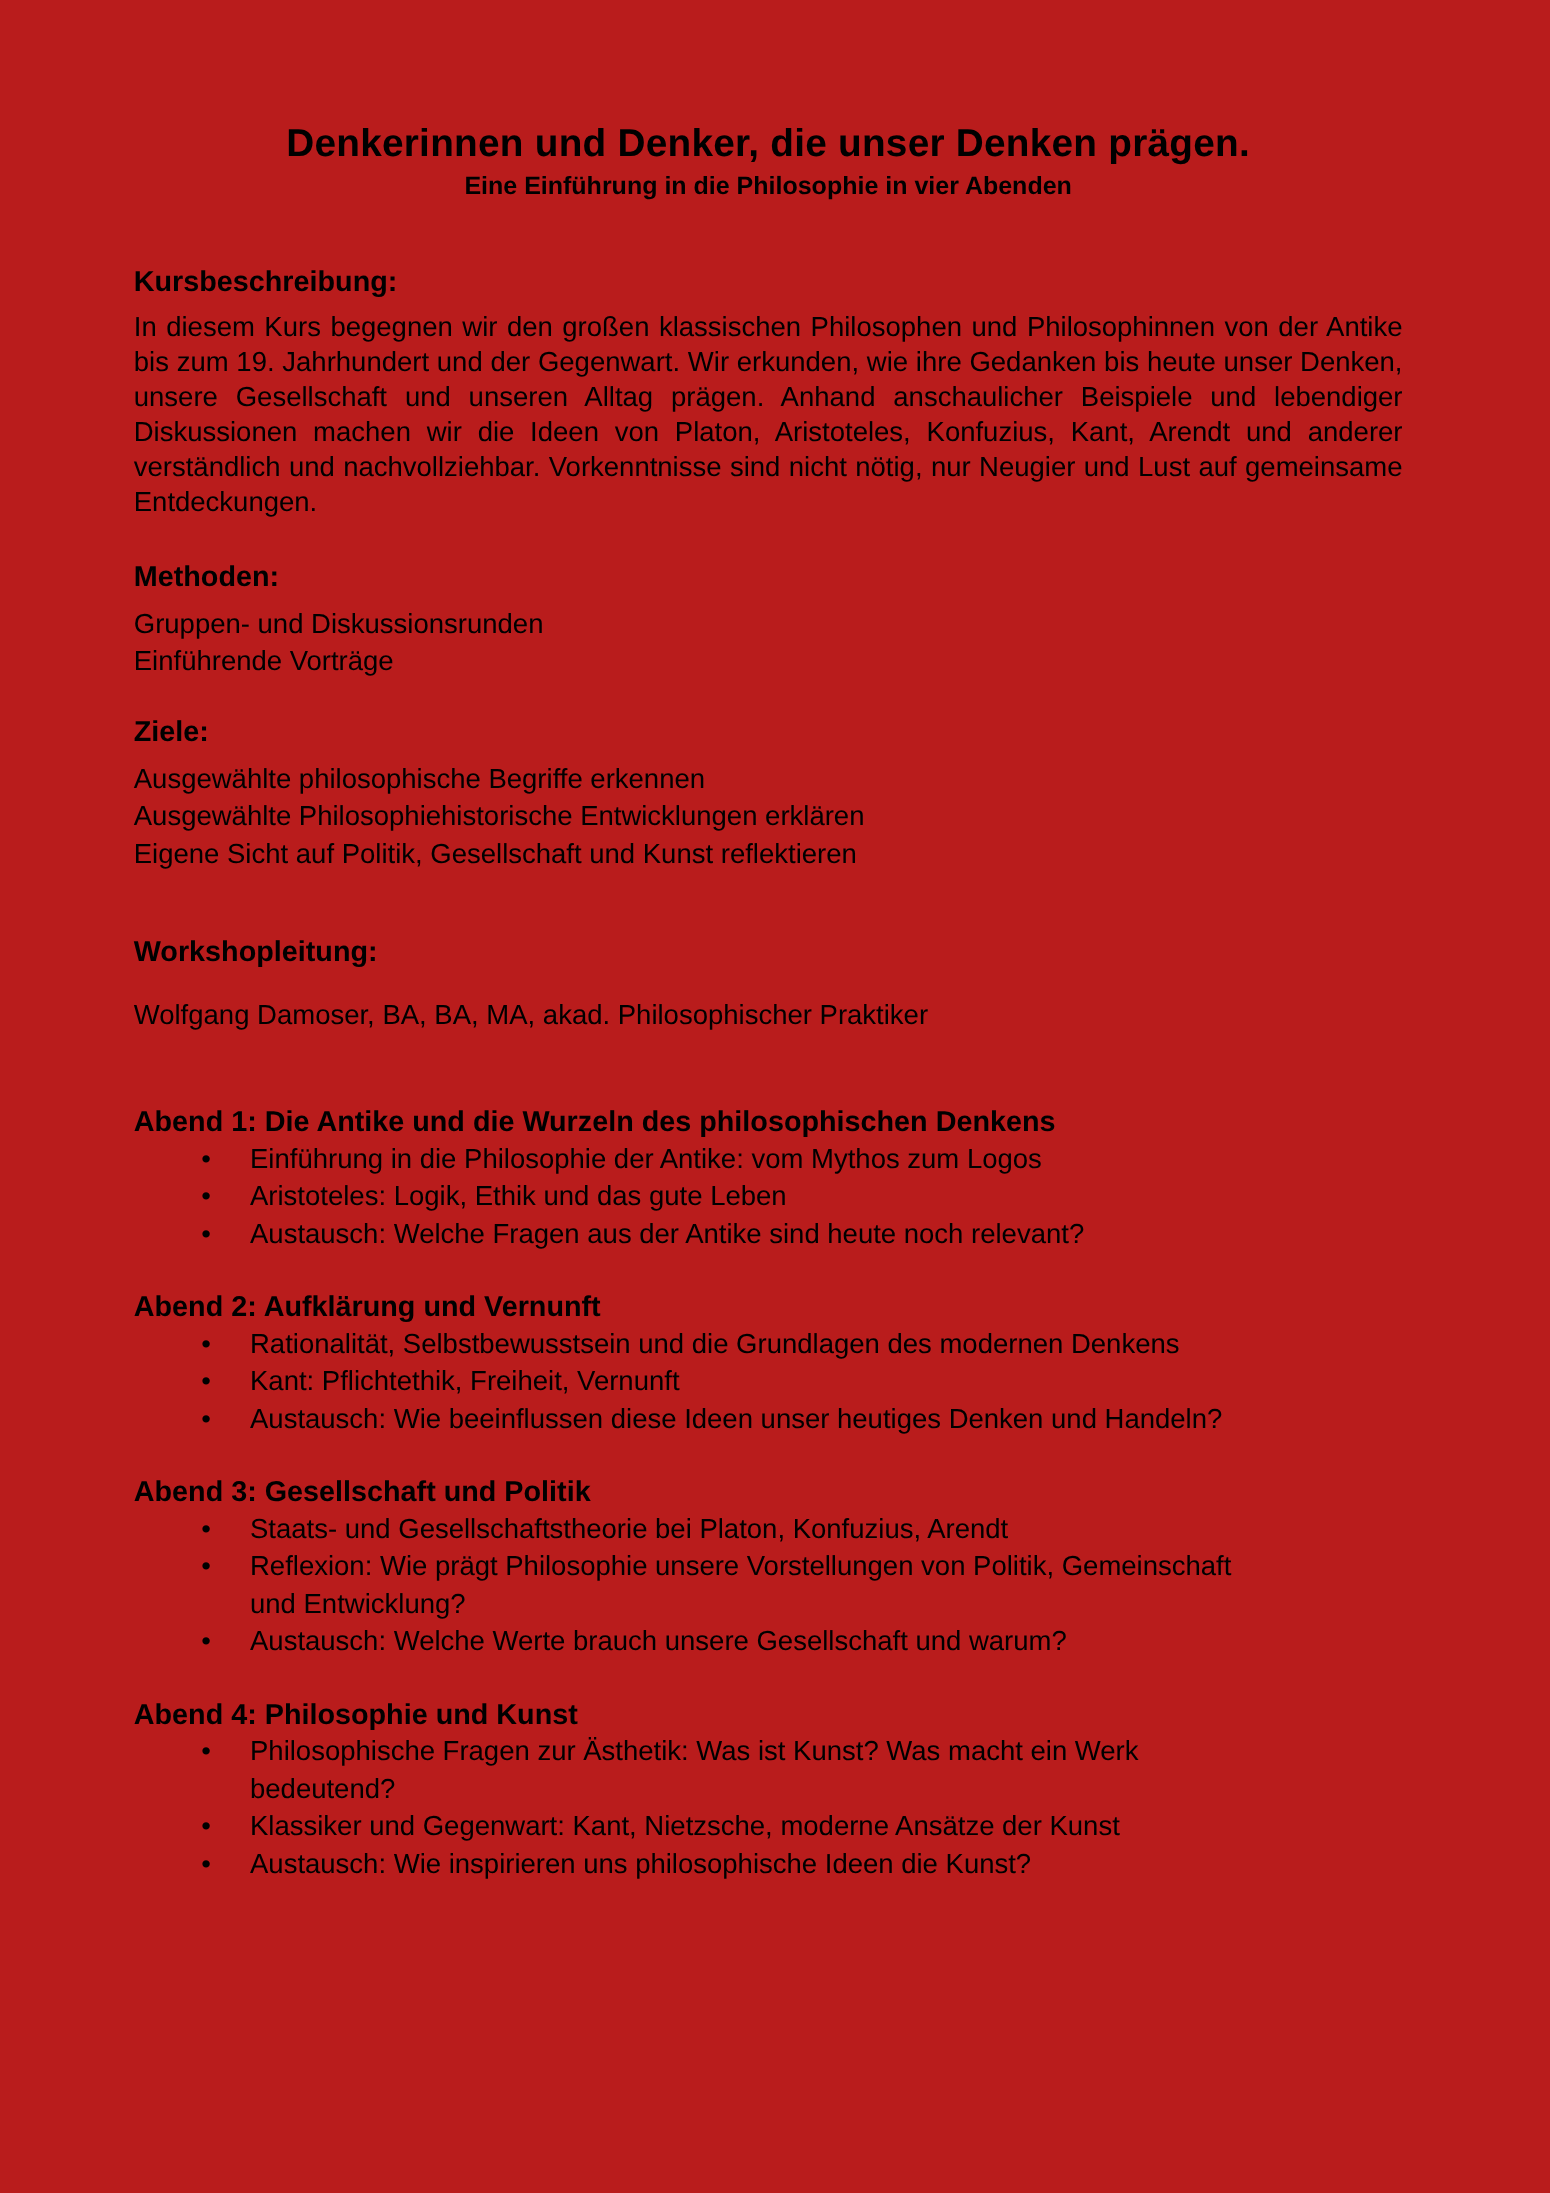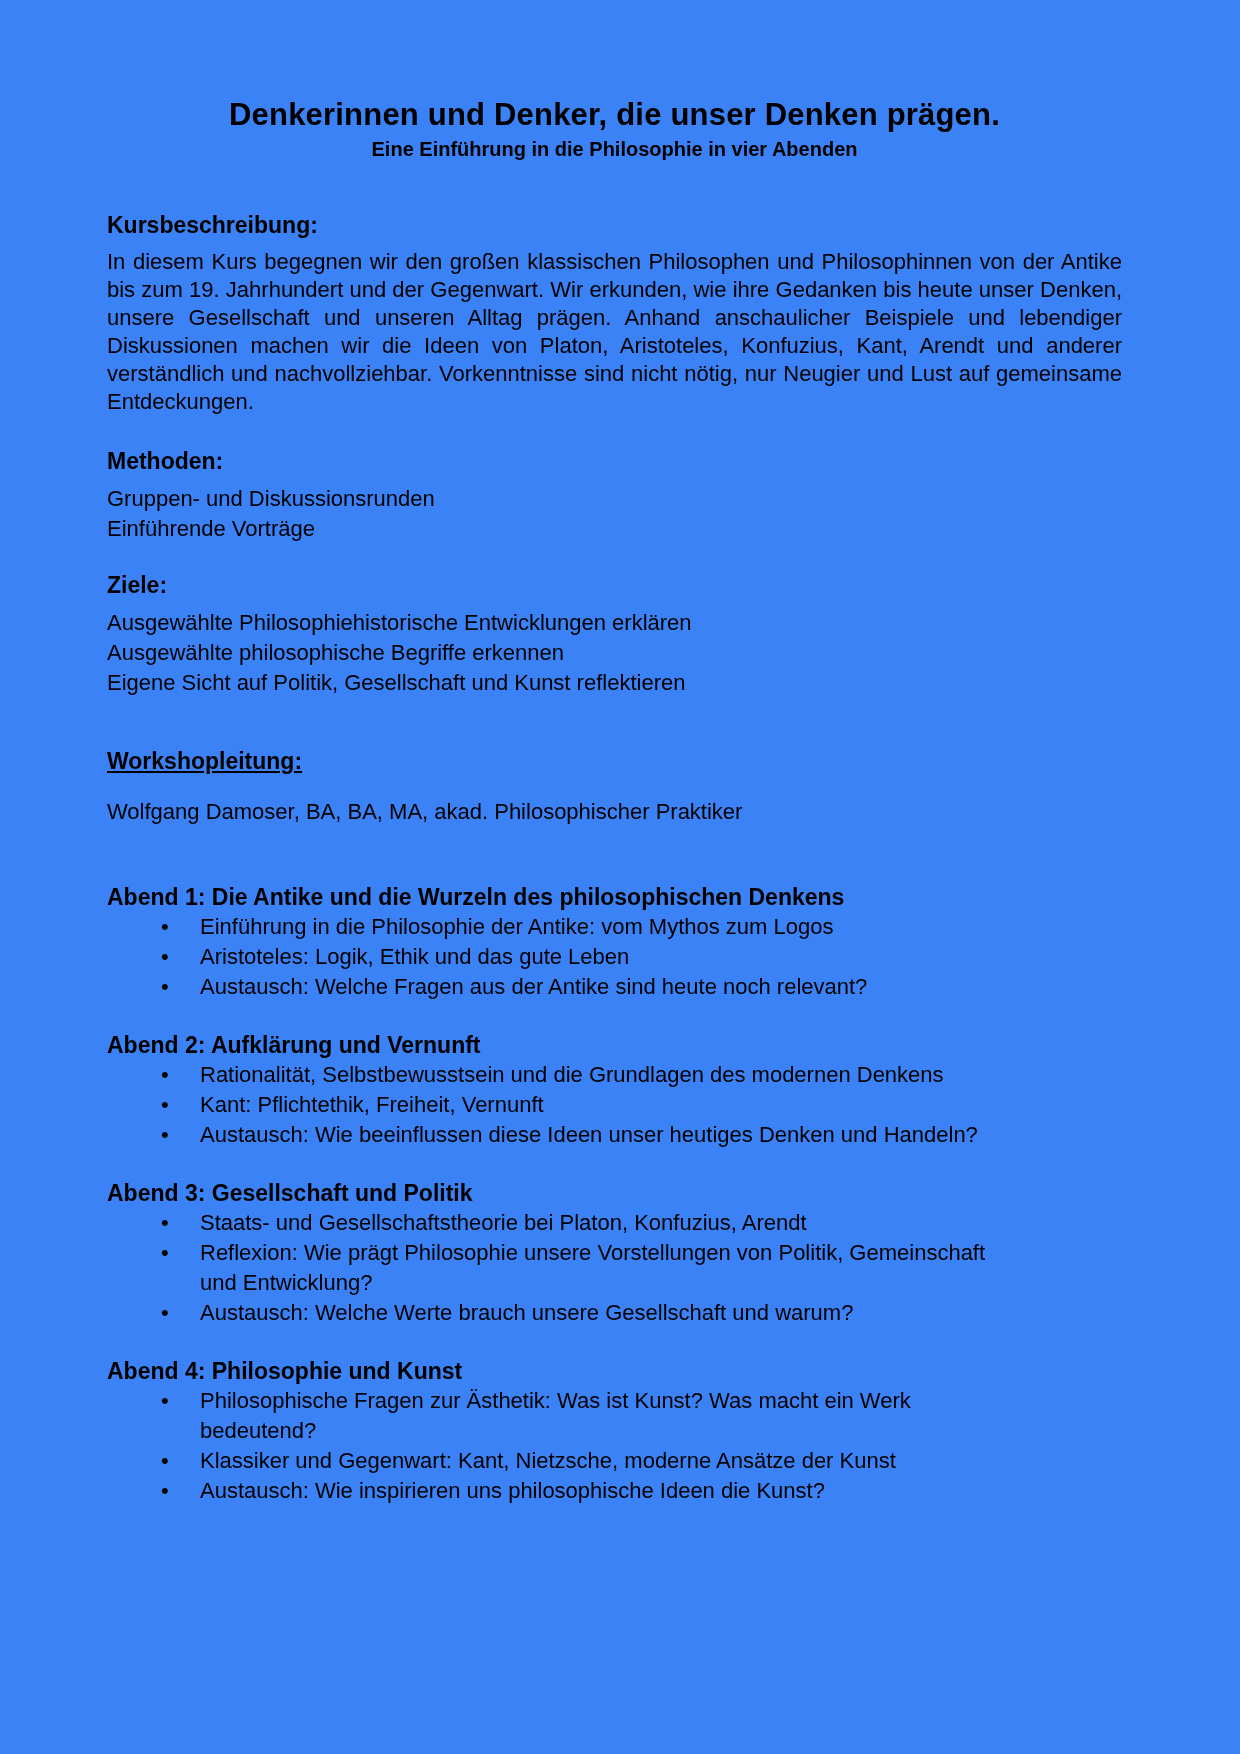--- a/index.html
+++ b/index.html
@@ -1,21 +1,21 @@
 <!DOCTYPE html>
 <html lang="de"><head>
 <meta charset="utf-8">
 <style>
   html, body { margin: 0; padding: 0; background: #ffffff; }
   .page {
     position: relative;
     box-sizing: border-box;
     width: 1240px;
     height: 1754px;
-    background: #3b82f6;
+    background: #b91c1c;
     color: #000000;
     padding: 96px 118px 0 107px;
     font-family: "Liberation Sans", "DejaVu Sans", sans-serif;
     overflow: hidden;
   }
   h1, h2, h3, p, ul, li { margin: 0; padding: 0; }
 
   .title {
     font-size: 31px;
     line-height: 38px;
@@ -31,21 +31,21 @@
   }
 
   .sec-heading {
     font-size: 23px;
     line-height: 30px;
     font-weight: bold;
   }
   .mt-kurs      { margin-top: 46px; }
   .mt-methoden  { margin-top: 30px; }
   .mt-ziele     { margin-top: 26px; }
-  .mt-workshop  { margin-top: 48px; text-decoration: underline; }
+  .mt-workshop  { margin-top: 48px; }
 
   .para {
     margin-top: 8px;
     font-size: 22px;
     line-height: 28px;
     text-align: justify;
   }
 
   .plain-list { margin-top: 8px; }
   .plain-line {
@@ -98,22 +98,22 @@
   <p class="para">In diesem Kurs begegnen wir den großen klassischen Philosophen und Philosophinnen von der Antike bis zum 19. Jahrhundert und der Gegenwart. Wir erkunden, wie ihre Gedanken bis heute unser Denken, unsere Gesellschaft und unseren Alltag prägen. Anhand anschaulicher Beispiele und lebendiger Diskussionen machen wir die Ideen von Platon, Aristoteles, Konfuzius, Kant, Arendt und anderer verständlich und nachvollziehbar. Vorkenntnisse sind nicht nötig, nur Neugier und Lust auf gemeinsame Entdeckungen.</p>
 
   <h3 class="sec-heading mt-methoden">Methoden:</h3>
   <div class="plain-list">
     <div class="plain-line">Gruppen- und Diskussionsrunden</div>
     <div class="plain-line">Einführende Vorträge</div>
   </div>
 
   <h3 class="sec-heading mt-ziele">Ziele:</h3>
   <div class="plain-list">
+    <div class="plain-line">Ausgewählte philosophische Begriffe erkennen</div>
     <div class="plain-line">Ausgewählte Philosophiehistorische Entwicklungen erklären</div>
-    <div class="plain-line">Ausgewählte philosophische Begriffe erkennen</div>
     <div class="plain-line">Eigene Sicht auf Politik, Gesellschaft und Kunst reflektieren</div>
   </div>
 
   <h3 class="sec-heading mt-workshop">Workshopleitung:</h3>
   <p class="workshop-line">Wolfgang Damoser, BA, BA, MA, akad. Philosophischer Praktiker</p>
 
   <h3 class="abend-heading mt-abend-first"><span class="abend-label">Abend 1</span><span>: Die Antike und die Wurzeln des philosophischen Denkens</span></h3>
   <ul class="bullets">
     <li><span class="bullet-dot">•</span><span class="bullet-text">Einführung in die Philosophie der Antike: vom Mythos zum Logos</span></li>
     <li><span class="bullet-dot">•</span><span class="bullet-text">Aristoteles: Logik, Ethik und das gute Leben</span></li>

